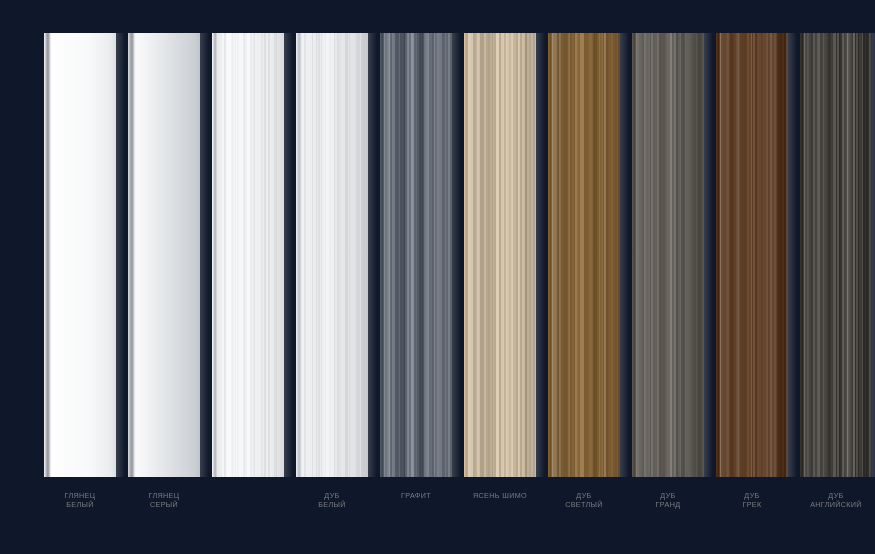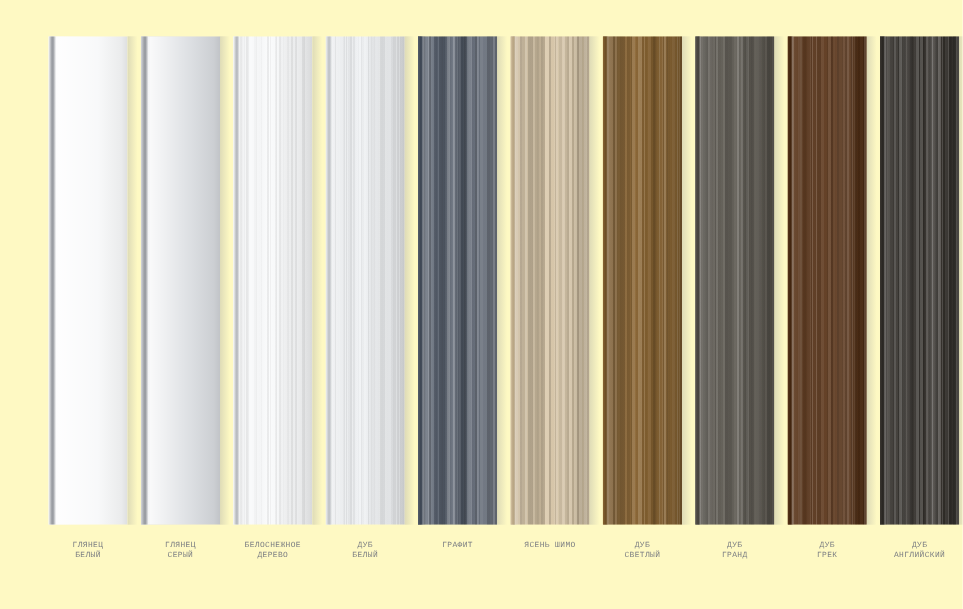--- a/index.html
+++ b/index.html
@@ -23,21 +23,21 @@
           background:linear-gradient(to right,rgba(150,152,156,.30),rgba(150,152,156,0));}
 
   .label{position:absolute;top:492px;width:120px;text-align:center;
          font-size:7.2px;line-height:8.6px;letter-spacing:.35px;
          color:#7a7d82;text-transform:uppercase;}
   .label span{display:block;white-space:nowrap;}
 </style>
 </head>
 <body>
 
-<div id="swatch-board" style="background: #fef9c3; font-family: Liberation Mono, monospace;">
+<div id="swatch-board" style="background: #0f172a;">
     <div class="sample" style="left: 44px; top: 33px; width: 72px; height: 444px;">
       <div class="shadow" style="left: 72px;"></div>
       <div class="face">
         <div class="base" style="background: rgb(247, 248, 249);"></div>
         <div class="sheen" style="background: linear-gradient(to right, rgba(255, 255, 255, 0) 0%, rgba(255, 255, 255, 0.85) 12%, rgba(255, 255, 255, 0.55) 34%, rgba(255, 255, 255, 0.15) 62%, rgba(0, 0, 0, 0.05) 92%, rgba(0, 0, 0, 0.1) 100%);"></div>
         <div class="edge" style="width: 7px; background: linear-gradient(to right, rgb(247, 248, 249) 0%, rgb(154, 157, 162) 45%, rgb(154, 157, 162) 62%, rgba(255, 255, 255, 0.25) 100%);"></div>
       </div>
     </div>
     <div class="label" style="left: 20px; color: rgb(122, 125, 130);">
       <span>Глянец</span>
@@ -57,24 +57,20 @@
     </div>
     <div class="sample" style="left: 212px; top: 33px; width: 72px; height: 444px;">
       <div class="shadow" style="left: 72px;"></div>
       <div class="face">
         <div class="base" style="background: rgb(250, 251, 252);"></div>
         <div class="grain" style="background: repeating-linear-gradient(to right, rgba(0, 0, 0, 0.06) 0px, rgba(0, 0, 0, 0.06) 0.31px, rgba(255, 255, 255, 0.02) 0.31px, rgba(255, 255, 255, 0.02) 1.33px, rgba(0, 0, 0, 0.027) 1.33px, rgba(0, 0, 0, 0.027) 2px, rgba(255, 255, 255, 0.067) 2px, rgba(255, 255, 255, 0.067) 2.57px, rgba(255, 255, 255, 0.035) 2.57px, rgba(255, 255, 255, 0.035) 3.5px, rgba(0, 0, 0, 0.043) 3.5px, rgba(0, 0, 0, 0.043) 4.33px, rgba(255, 255, 255, 0.016) 4.33px, rgba(255, 255, 255, 0.016) 4.71px, rgba(255, 255, 255, 0.024) 4.71px, rgba(255, 255, 255, 0.024) 5.55px, rgba(255, 255, 255, 0.043) 5.55px, rgba(255, 255, 255, 0.043) 6.16px, rgba(0, 0, 0, 0.047) 6.16px, rgba(0, 0, 0, 0.047) 7.76px, rgba(0, 0, 0, 0.01) 7.76px, rgba(0, 0, 0, 0.01) 8.92px, rgba(255, 255, 255, 0.035) 8.92px, rgba(255, 255, 255, 0.035) 9.4px, rgba(0, 0, 0, 0.027) 9.4px, rgba(0, 0, 0, 0.027) 10.36px, rgba(255, 255, 255, 0.063) 10.36px, rgba(255, 255, 255, 0.063) 11.88px, rgba(0, 0, 0, 0.067) 11.88px, rgba(0, 0, 0, 0.067) 13.53px, rgba(0, 0, 0, 0.043) 13.53px, rgba(0, 0, 0, 0.043) 14.37px, rgba(255, 255, 255, 0.06) 14.37px, rgba(255, 255, 255, 0.06) 15.42px, rgba(255, 255, 255, 0.06) 15.42px, rgba(255, 255, 255, 0.06) 16.44px, rgba(255, 255, 255, 0.067) 16.44px, rgba(255, 255, 255, 0.067) 17.52px, rgba(255, 255, 255, 0.04) 17.52px, rgba(255, 255, 255, 0.04) 18.85px, rgba(0, 0, 0, 0.02) 18.85px, rgba(0, 0, 0, 0.02) 20.45px, rgba(0, 0, 0, 0.035) 20.45px, rgba(0, 0, 0, 0.035) 21.25px, rgba(0, 0, 0, 0.024) 21.25px, rgba(0, 0, 0, 0.024) 21.62px, rgba(255, 255, 255, 0.03) 21.62px, rgba(255, 255, 255, 0.03) 22.45px, rgba(255, 255, 255, 0.027) 22.45px, rgba(255, 255, 255, 0.027) 23.07px, rgba(0, 0, 0, 0.03) 23.07px, rgba(0, 0, 0, 0.03) 23.73px, rgba(255, 255, 255, 0.016) 23.73px, rgba(255, 255, 255, 0.016) 25.04px, rgba(0, 0, 0, 0.01) 25.04px, rgba(0, 0, 0, 0.01) 25.47px, rgba(0, 0, 0, 0.024) 25.47px, rgba(0, 0, 0, 0.024) 26.62px, rgba(255, 255, 255, 0.008) 26.62px, rgba(255, 255, 255, 0.008) 27.27px, rgba(255, 255, 255, 0.016) 27.27px, rgba(255, 255, 255, 0.016) 28.33px, rgba(255, 255, 255, 0.02) 28.33px, rgba(255, 255, 255, 0.02) 29.44px, rgba(0, 0, 0, 0.024) 29.44px, rgba(0, 0, 0, 0.024) 30.04px, rgba(255, 255, 255, 0.047) 30.04px, rgba(255, 255, 255, 0.047) 30.85px, rgba(0, 0, 0, 0.067) 30.85px, rgba(0, 0, 0, 0.067) 32.51px, rgba(255, 255, 255, 0.067) 32.51px, rgba(255, 255, 255, 0.067) 33.33px, rgba(0, 0, 0, 0.04) 33.33px, rgba(0, 0, 0, 0.04) 34.61px, rgba(255, 255, 255, 0.008) 34.61px, rgba(255, 255, 255, 0.008) 36.19px, rgba(255, 255, 255, 0.008) 36.19px, rgba(255, 255, 255, 0.008) 36.68px, rgba(255, 255, 255, 0.043) 36.68px, rgba(255, 255, 255, 0.043) 37.48px, rgba(255, 255, 255, 0.02) 37.48px, rgba(255, 255, 255, 0.02) 38.39px, rgba(0, 0, 0, 0.043) 38.39px, rgba(0, 0, 0, 0.043) 38.89px, rgba(0, 0, 0, 0.07) 38.89px, rgba(0, 0, 0, 0.07) 39.22px, rgba(0, 0, 0, 0.067) 39.22px, rgba(0, 0, 0, 0.067) 39.92px, rgba(255, 255, 255, 0.016) 39.92px, rgba(255, 255, 255, 0.016) 40.94px, rgba(255, 255, 255, 0.055) 40.94px, rgba(255, 255, 255, 0.055) 41.47px, rgba(0, 0, 0, 0.06) 41.47px, rgba(0, 0, 0, 0.06) 42.73px, rgba(0, 0, 0, 0.055) 42.73px, rgba(0, 0, 0, 0.055) 43.15px, rgba(0, 0, 0, 0.01) 43.15px, rgba(0, 0, 0, 0.01) 43.94px, rgba(255, 255, 255, 0.043) 43.94px, rgba(255, 255, 255, 0.043) 45.05px, rgba(0, 0, 0, 0.02) 45.05px, rgba(0, 0, 0, 0.02) 46.44px, rgba(255, 255, 255, 0.04) 46.44px, rgba(255, 255, 255, 0.04) 47.75px, rgba(255, 255, 255, 0.008) 47.75px, rgba(255, 255, 255, 0.008) 48.72px, rgba(0, 0, 0, 0.03) 48.72px, rgba(0, 0, 0, 0.03) 49.43px, rgba(0, 0, 0, 0.035) 49.43px, rgba(0, 0, 0, 0.035) 50.77px, rgba(0, 0, 0, 0.004) 50.77px, rgba(0, 0, 0, 0.004) 52.43px, rgba(0, 0, 0, 0.063) 52.43px, rgba(0, 0, 0, 0.063) 54.08px, rgba(0, 0, 0, 0.004) 54.08px, rgba(0, 0, 0, 0.004) 54.84px, rgba(255, 255, 255, 0.02) 54.84px, rgba(255, 255, 255, 0.02) 55.92px, rgba(0, 0, 0, 0.055) 55.92px, rgba(0, 0, 0, 0.055) 56.71px, rgba(0, 0, 0, 0.063) 56.71px, rgba(0, 0, 0, 0.063) 57.67px, rgba(255, 255, 255, 0.004) 57.67px, rgba(255, 255, 255, 0.004) 58.93px, rgba(0, 0, 0, 0.004) 58.93px, rgba(0, 0, 0, 0.004) 60.47px, rgba(255, 255, 255, 0.02) 60.47px, rgba(255, 255, 255, 0.02) 60.77px, rgba(255, 255, 255, 0.02) 60.77px, rgba(255, 255, 255, 0.02) 62.44px, rgba(0, 0, 0, 0.055) 62.44px, rgba(0, 0, 0, 0.055) 63.37px, rgba(0, 0, 0, 0.027) 63.37px, rgba(0, 0, 0, 0.027) 63.68px, rgba(0, 0, 0, 0.06) 63.68px, rgba(0, 0, 0, 0.06) 64.5px, rgba(0, 0, 0, 0.063) 64.5px, rgba(0, 0, 0, 0.063) 65.47px, rgba(255, 255, 255, 0.016) 65.47px, rgba(255, 255, 255, 0.016) 67.12px, rgba(255, 255, 255, 0.027) 67.12px, rgba(255, 255, 255, 0.027) 68.62px, rgba(255, 255, 255, 0.047) 68.62px, rgba(255, 255, 255, 0.047) 70.22px, rgba(255, 255, 255, 0.04) 70.22px, rgba(255, 255, 255, 0.04) 71.07px, rgba(255, 255, 255, 0.063) 71.07px, rgba(255, 255, 255, 0.063) 72.06px, rgba(0, 0, 0, 0.024) 72.06px, rgba(0, 0, 0, 0.024) 72.39px, rgba(255, 255, 255, 0.047) 72.39px, rgba(255, 255, 255, 0.047) 73.05px, rgba(0, 0, 0, 0.06) 73.05px, rgba(0, 0, 0, 0.06) 74.03px, rgba(0, 0, 0, 0.004) 74.03px, rgba(0, 0, 0, 0.004) 75.36px, rgba(0, 0, 0, 0.04) 75.36px, rgba(0, 0, 0, 0.04) 76.5px, rgba(255, 255, 255, 0.01) 76.5px, rgba(255, 255, 255, 0.01) 77.24px, rgba(0, 0, 0, 0.067) 77.24px, rgba(0, 0, 0, 0.067) 78px, rgba(255, 255, 255, 0.03) 78px, rgba(255, 255, 255, 0.03) 78.74px, rgba(0, 0, 0, 0.067) 78.74px, rgba(0, 0, 0, 0.067) 79.44px, rgba(255, 255, 255, 0.004) 79.44px, rgba(255, 255, 255, 0.004) 80.58px, rgba(255, 255, 255, 0.024) 80.58px, rgba(255, 255, 255, 0.024) 82.02px);"></div>
         <div class="grain" style="background: linear-gradient(to right, rgba(255, 255, 255, 0) 0%, rgba(0, 0, 0, 0.04) 11.1%, rgba(0, 0, 0, 0.004) 22.2%, rgba(0, 0, 0, 0.024) 33.3%, rgba(255, 255, 255, 0.035) 44.4%, rgba(255, 255, 255, 0.03) 55.6%, rgba(0, 0, 0, 0.024) 66.7%, rgba(0, 0, 0, 0.01) 77.8%, rgba(255, 255, 255, 0.016) 88.9%, rgba(0, 0, 0, 0.008) 100%);"></div>
         <div class="sheen" style="background: linear-gradient(to right, rgba(255, 255, 255, 0.16) 0%, rgba(255, 255, 255, 0.05) 18%, rgba(255, 255, 255, 0) 45%, rgba(0, 0, 0, 0.05) 82%, rgba(0, 0, 0, 0.13) 100%);"></div>
         <div class="edge" style="width: 6px; background: linear-gradient(to right, rgb(250, 251, 252) 0%, rgb(185, 188, 192) 45%, rgb(185, 188, 192) 62%, rgba(255, 255, 255, 0.25) 100%);"></div>
       </div>
-    </div>
-    <div class="label" style="left: 188px; color: rgb(122, 125, 130);">
-      <span>Белоснежное</span>
-      <span>Дерево</span>
     </div>
     <div class="sample" style="left: 296px; top: 33px; width: 72px; height: 444px;">
       <div class="shadow" style="left: 72px;"></div>
       <div class="face">
         <div class="base" style="background: rgb(241, 243, 245);"></div>
         <div class="grain" style="background: repeating-linear-gradient(to right, rgba(0, 0, 0, 0.024) 0px, rgba(0, 0, 0, 0.024) 0.85px, rgba(0, 0, 0, 0.02) 0.85px, rgba(0, 0, 0, 0.02) 1.43px, rgba(0, 0, 0, 0.035) 1.43px, rgba(0, 0, 0, 0.035) 2.32px, rgba(255, 255, 255, 0.04) 2.32px, rgba(255, 255, 255, 0.04) 2.79px, rgba(0, 0, 0, 0.055) 2.79px, rgba(0, 0, 0, 0.055) 3.82px, rgba(0, 0, 0, 0.047) 3.82px, rgba(0, 0, 0, 0.047) 4.5px, rgba(255, 255, 255, 0.008) 4.5px, rgba(255, 255, 255, 0.008) 6.14px, rgba(255, 255, 255, 0.027) 6.14px, rgba(255, 255, 255, 0.027) 6.65px, rgba(255, 255, 255, 0.04) 6.65px, rgba(255, 255, 255, 0.04) 7.74px, rgba(255, 255, 255, 0.03) 7.74px, rgba(255, 255, 255, 0.03) 8.18px, rgba(0, 0, 0, 0.06) 8.18px, rgba(0, 0, 0, 0.06) 9.78px, rgba(255, 255, 255, 0.067) 9.78px, rgba(255, 255, 255, 0.067) 10.17px, rgba(255, 255, 255, 0.05) 10.17px, rgba(255, 255, 255, 0.05) 10.94px, rgba(0, 0, 0, 0.035) 10.94px, rgba(0, 0, 0, 0.035) 11.33px, rgba(255, 255, 255, 0.03) 11.33px, rgba(255, 255, 255, 0.03) 12.35px, rgba(255, 255, 255, 0.063) 12.35px, rgba(255, 255, 255, 0.063) 13.36px, rgba(255, 255, 255, 0.027) 13.36px, rgba(255, 255, 255, 0.027) 14.67px, rgba(255, 255, 255, 0.027) 14.67px, rgba(255, 255, 255, 0.027) 15.81px, rgba(0, 0, 0, 0.027) 15.81px, rgba(0, 0, 0, 0.027) 16.35px, rgba(0, 0, 0, 0.063) 16.35px, rgba(0, 0, 0, 0.063) 16.91px, rgba(0, 0, 0, 0.06) 16.91px, rgba(0, 0, 0, 0.06) 17.36px, rgba(255, 255, 255, 0.055) 17.36px, rgba(255, 255, 255, 0.055) 18.08px, rgba(255, 255, 255, 0.06) 18.08px, rgba(255, 255, 255, 0.06) 18.67px, rgba(0, 0, 0, 0.063) 18.67px, rgba(0, 0, 0, 0.063) 19.17px, rgba(255, 255, 255, 0.01) 19.17px, rgba(255, 255, 255, 0.01) 20.01px, rgba(0, 0, 0, 0.067) 20.01px, rgba(0, 0, 0, 0.067) 20.67px, rgba(0, 0, 0, 0.03) 20.67px, rgba(0, 0, 0, 0.03) 21.78px, rgba(0, 0, 0, 0.035) 21.78px, rgba(0, 0, 0, 0.035) 22.61px, rgba(0, 0, 0, 0.07) 22.61px, rgba(0, 0, 0, 0.07) 24.11px, rgba(255, 255, 255, 0.067) 24.11px, rgba(255, 255, 255, 0.067) 24.82px, rgba(0, 0, 0, 0.05) 24.82px, rgba(0, 0, 0, 0.05) 26.39px, rgba(255, 255, 255, 0.016) 26.39px, rgba(255, 255, 255, 0.016) 27.92px, rgba(255, 255, 255, 0.05) 27.92px, rgba(255, 255, 255, 0.05) 29.23px, rgba(0, 0, 0, 0.02) 29.23px, rgba(0, 0, 0, 0.02) 30.17px, rgba(255, 255, 255, 0.063) 30.17px, rgba(255, 255, 255, 0.063) 31.86px, rgba(255, 255, 255, 0.06) 31.86px, rgba(255, 255, 255, 0.06) 32.62px, rgba(0, 0, 0, 0.063) 32.62px, rgba(0, 0, 0, 0.063) 33.03px, rgba(0, 0, 0, 0.024) 33.03px, rgba(0, 0, 0, 0.024) 34.53px, rgba(255, 255, 255, 0.047) 34.53px, rgba(255, 255, 255, 0.047) 35.38px, rgba(255, 255, 255, 0.067) 35.38px, rgba(255, 255, 255, 0.067) 36.93px, rgba(255, 255, 255, 0.004) 36.93px, rgba(255, 255, 255, 0.004) 38.17px, rgba(0, 0, 0, 0.07) 38.17px, rgba(0, 0, 0, 0.07) 39.37px, rgba(0, 0, 0, 0.02) 39.37px, rgba(0, 0, 0, 0.02) 40.97px, rgba(0, 0, 0, 0.055) 40.97px, rgba(0, 0, 0, 0.055) 42.58px, rgba(0, 0, 0, 0.027) 42.58px, rgba(0, 0, 0, 0.027) 43.75px, rgba(0, 0, 0, 0.04) 43.75px, rgba(0, 0, 0, 0.04) 45.35px, rgba(0, 0, 0, 0.008) 45.35px, rgba(0, 0, 0, 0.008) 45.76px, rgba(255, 255, 255, 0.035) 45.76px, rgba(255, 255, 255, 0.035) 46.63px, rgba(0, 0, 0, 0.02) 46.63px, rgba(0, 0, 0, 0.02) 47.11px, rgba(255, 255, 255, 0.027) 47.11px, rgba(255, 255, 255, 0.027) 48.43px, rgba(255, 255, 255, 0.043) 48.43px, rgba(255, 255, 255, 0.043) 49.46px, rgba(0, 0, 0, 0.06) 49.46px, rgba(0, 0, 0, 0.06) 50.55px, rgba(0, 0, 0, 0.063) 50.55px, rgba(0, 0, 0, 0.063) 51.77px, rgba(255, 255, 255, 0.063) 51.77px, rgba(255, 255, 255, 0.063) 52.63px, rgba(0, 0, 0, 0.055) 52.63px, rgba(0, 0, 0, 0.055) 53.69px, rgba(255, 255, 255, 0.055) 53.69px, rgba(255, 255, 255, 0.055) 55.39px, rgba(255, 255, 255, 0.008) 55.39px, rgba(255, 255, 255, 0.008) 55.96px, rgba(255, 255, 255, 0.008) 55.96px, rgba(255, 255, 255, 0.008) 57.59px, rgba(255, 255, 255, 0.02) 57.59px, rgba(255, 255, 255, 0.02) 59.16px, rgba(0, 0, 0, 0.02) 59.16px, rgba(0, 0, 0, 0.02) 59.65px, rgba(0, 0, 0, 0.035) 59.65px, rgba(0, 0, 0, 0.035) 60.89px, rgba(0, 0, 0, 0.067) 60.89px, rgba(0, 0, 0, 0.067) 61.73px, rgba(0, 0, 0, 0.047) 61.73px, rgba(0, 0, 0, 0.047) 62.62px, rgba(0, 0, 0, 0.06) 62.62px, rgba(0, 0, 0, 0.06) 64.16px, rgba(255, 255, 255, 0.016) 64.16px, rgba(255, 255, 255, 0.016) 65.09px, rgba(0, 0, 0, 0.06) 65.09px, rgba(0, 0, 0, 0.06) 66.69px, rgba(255, 255, 255, 0.01) 66.69px, rgba(255, 255, 255, 0.01) 67.38px, rgba(0, 0, 0, 0.06) 67.38px, rgba(0, 0, 0, 0.06) 68.99px, rgba(0, 0, 0, 0.047) 68.99px, rgba(0, 0, 0, 0.047) 70.14px, rgba(0, 0, 0, 0.055) 70.14px, rgba(0, 0, 0, 0.055) 71.39px, rgba(0, 0, 0, 0.043) 71.39px, rgba(0, 0, 0, 0.043) 73.06px, rgba(0, 0, 0, 0.008) 73.06px, rgba(0, 0, 0, 0.008) 74.65px, rgba(255, 255, 255, 0.063) 74.65px, rgba(255, 255, 255, 0.063) 75.45px, rgba(0, 0, 0, 0.06) 75.45px, rgba(0, 0, 0, 0.06) 75.93px, rgba(0, 0, 0, 0.035) 75.93px, rgba(0, 0, 0, 0.035) 76.81px, rgba(255, 255, 255, 0.035) 76.81px, rgba(255, 255, 255, 0.035) 77.64px, rgba(255, 255, 255, 0.06) 77.64px, rgba(255, 255, 255, 0.06) 79.25px, rgba(0, 0, 0, 0.024) 79.25px, rgba(0, 0, 0, 0.024) 80.41px, rgba(255, 255, 255, 0.01) 80.41px, rgba(255, 255, 255, 0.01) 81.02px, rgba(255, 255, 255, 0.016) 81.02px, rgba(255, 255, 255, 0.016) 81.95px, rgba(0, 0, 0, 0.02) 81.95px, rgba(0, 0, 0, 0.02) 83.14px, rgba(255, 255, 255, 0.01) 83.14px, rgba(255, 255, 255, 0.01) 84.24px, rgba(0, 0, 0, 0.004) 84.24px, rgba(0, 0, 0, 0.004) 85.7px, rgba(0, 0, 0, 0.047) 85.7px, rgba(0, 0, 0, 0.047) 86.62px, rgba(0, 0, 0, 0.027) 86.62px, rgba(0, 0, 0, 0.027) 88.24px);"></div>
         <div class="grain" style="background: linear-gradient(to right, rgba(255, 255, 255, 0.02) 0%, rgba(0, 0, 0, 0.016) 11.1%, rgba(0, 0, 0, 0.027) 22.2%, rgba(0, 0, 0, 0.03) 33.3%, rgba(255, 255, 255, 0.04) 44.4%, rgba(0, 0, 0, 0.01) 55.6%, rgba(0, 0, 0, 0.027) 66.7%, rgba(0, 0, 0, 0.024) 77.8%, rgba(255, 255, 255, 0.004) 88.9%, rgba(0, 0, 0, 0.004) 100%);"></div>
         <div class="sheen" style="background: linear-gradient(to right, rgba(255, 255, 255, 0.16) 0%, rgba(255, 255, 255, 0.05) 18%, rgba(255, 255, 255, 0) 45%, rgba(0, 0, 0, 0.05) 82%, rgba(0, 0, 0, 0.13) 100%);"></div>
         <div class="edge" style="width: 6px; background: linear-gradient(to right, rgb(241, 243, 245) 0%, rgb(194, 197, 201) 45%, rgb(194, 197, 201) 62%, rgba(255, 255, 255, 0.25) 100%);"></div>
       </div>

